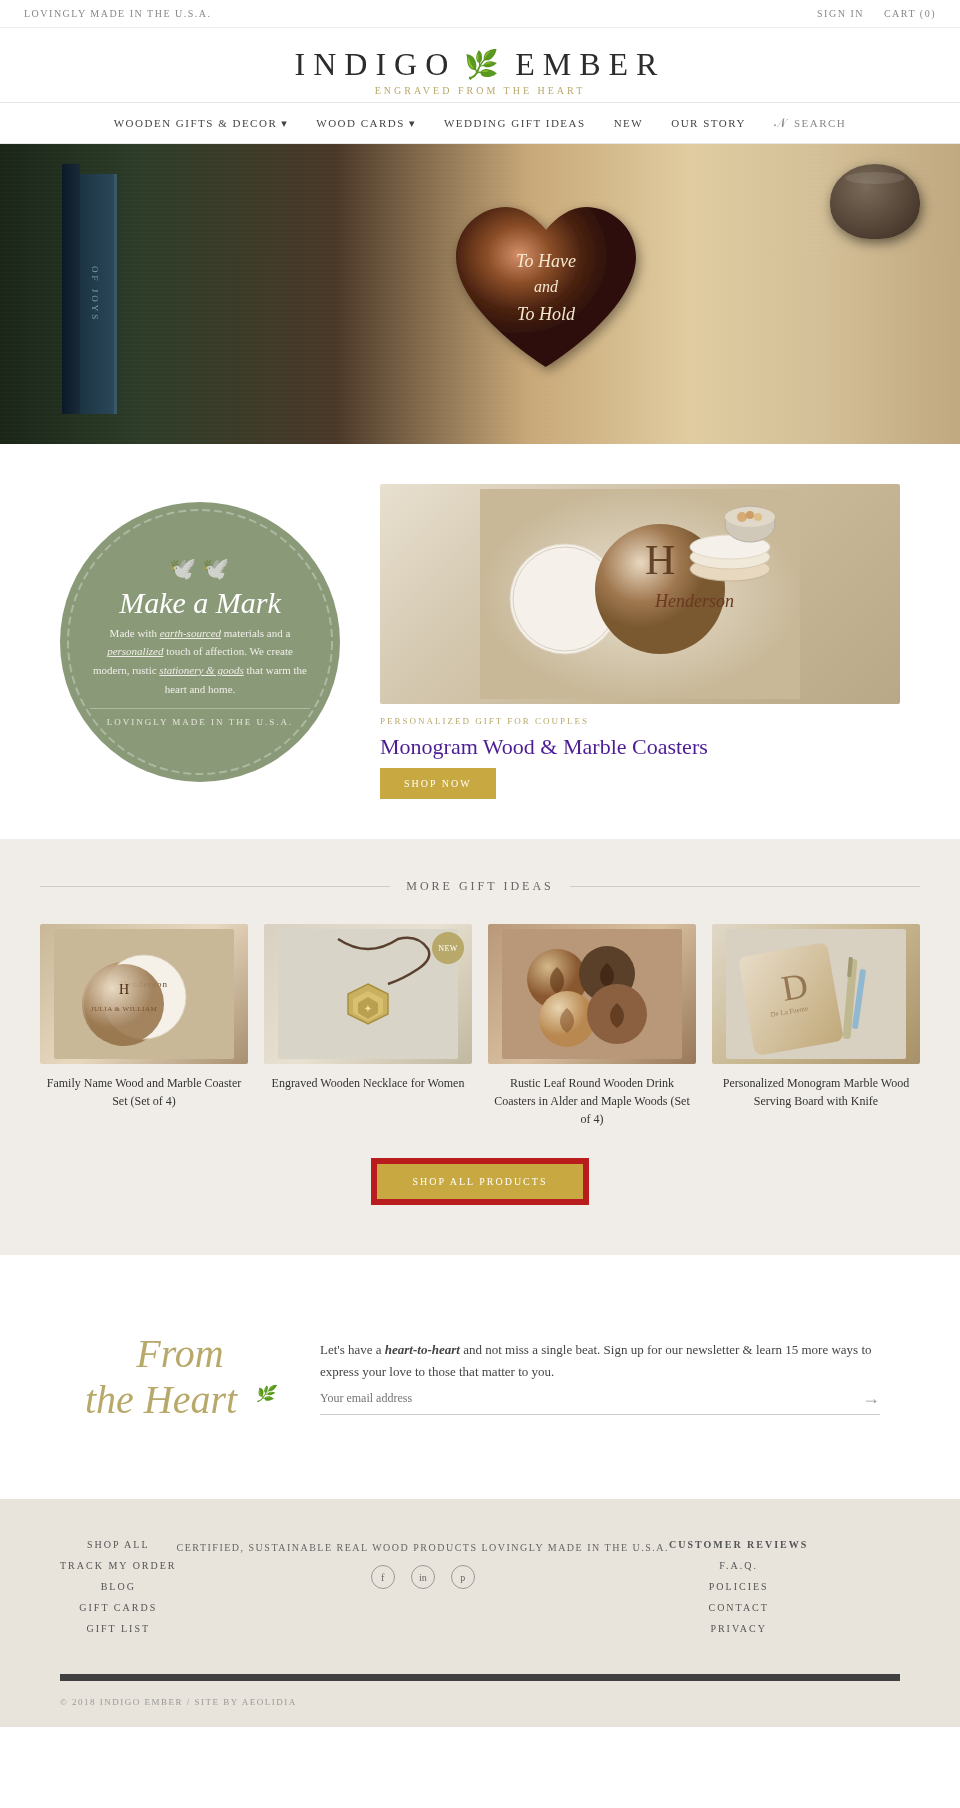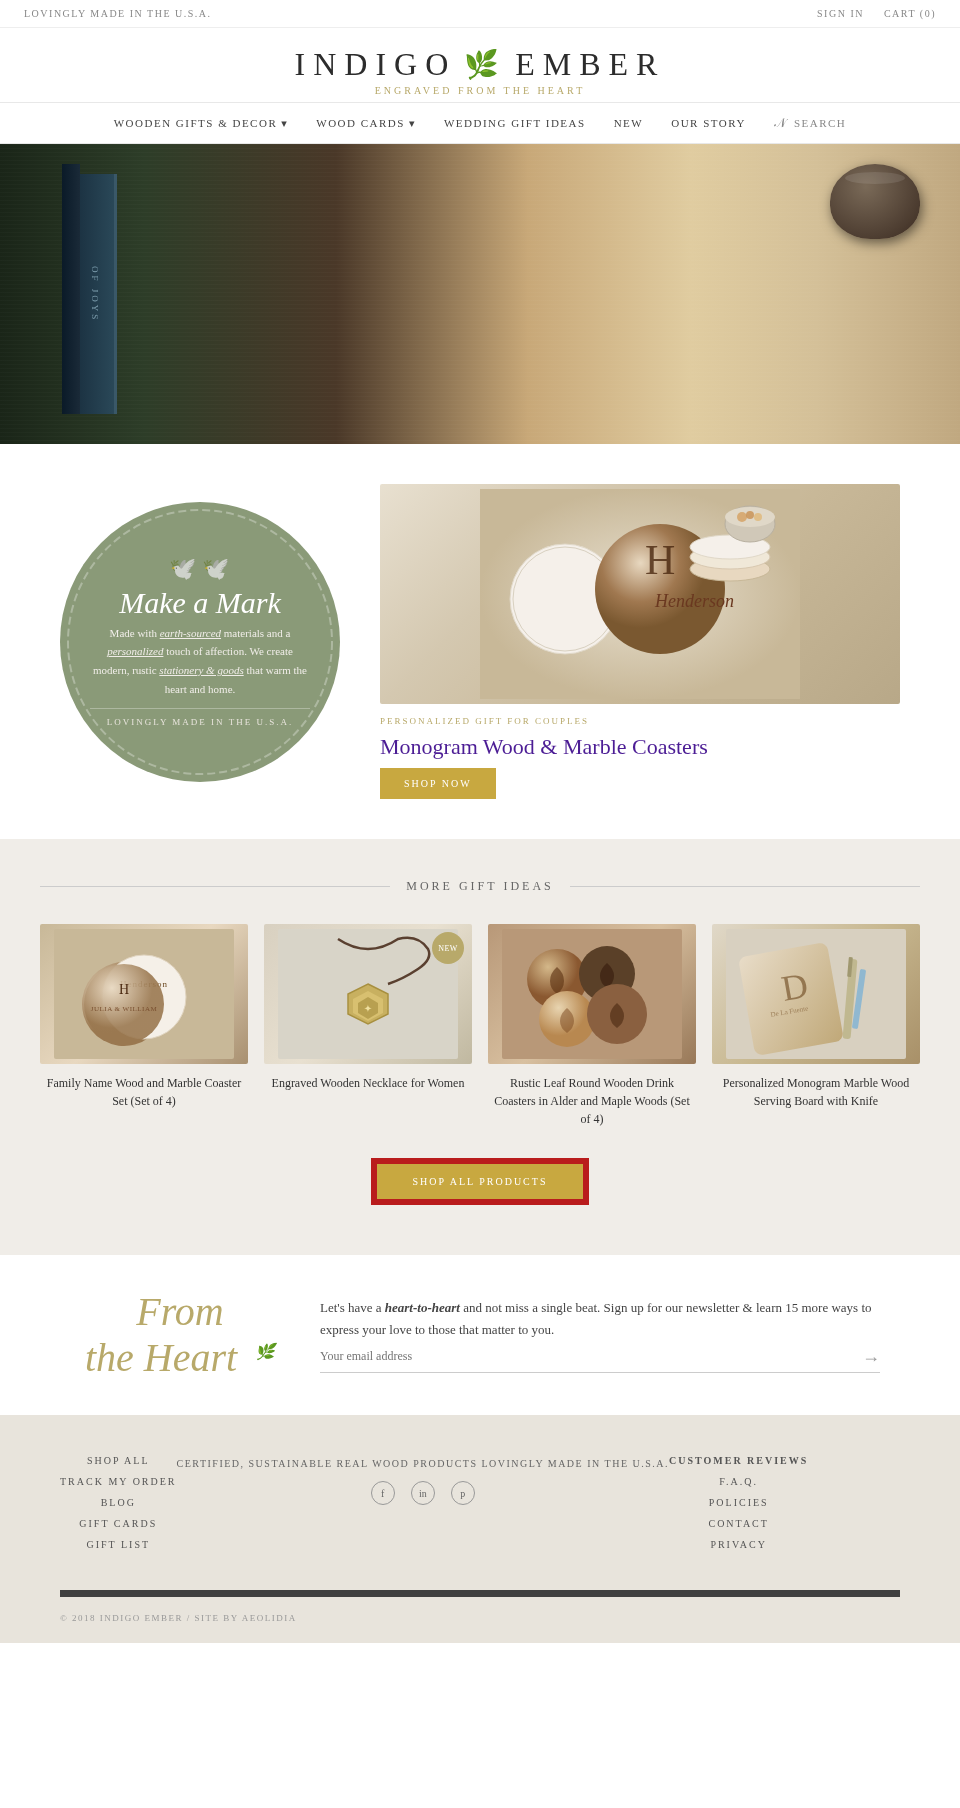--- a/index.html
+++ b/index.html
@@ -116,21 +116,21 @@
     .shop-all-btn {
       display: block; margin: 30px auto 0;
       background: #c8a840; color: #fff; border: 6px solid #b91c1c;
       padding: 12px 36px; font-size: 10px; letter-spacing: 2px;
       text-transform: uppercase; cursor: pointer; font-family: 'Georgia', serif;
       width: fit-content;
     }
 
     
     .newsletter {
-      padding: 34px 80px; display: flex; align-items: center; gap: 40px;
+      padding: 76px 80px; display: flex; align-items: center; gap: 40px;
       background: #fff;
     }
     .newsletter-script {
       min-width: 200px; text-align: center;
     }
     .newsletter-leaf { font-size: 20px; color: #b8a96a; margin-left: 8px; }
     .newsletter-text { font-size: 13px; line-height: 1.7; color: #444; flex: 1; }
     .newsletter-text strong { font-style: italic; }
     .email-row {
       display: flex; align-items: center; border-bottom: 1px solid #ccc;
@@ -220,20 +220,39 @@
 </nav>
 
 <div class="hero-actual">
   <div class="hero-content"></div>
 
   <div style="position:absolute;left:75px;top:30px;width:42px;height:240px;background:linear-gradient(to right,#1a3040,#2a4858);border-right:3px solid #3a5868;z-index:2;display:flex;align-items:center;justify-content:center;">
     <span style="color:#7a9aaa;font-size:9px;writing-mode:vertical-rl;letter-spacing:3px;text-transform:uppercase;">OF JOYS</span>
   </div>
   <div style="position:absolute;left:62px;top:20px;width:18px;height:250px;background:linear-gradient(to right,#0a1a28,#1a2a38);z-index:2;"></div>
 
+  <div style="position:absolute;top:50%;left:50%;transform:translate(-20%,-50%);z-index:3;">
+    <svg width="220" height="200" viewBox="0 0 220 200">
+      <defs>
+        <radialGradient id="hg" cx="35%" cy="30%">
+          <stop offset="0%" stop-color="#d4906a"></stop>
+          <stop offset="35%" stop-color="#8b4e28"></stop>
+          <stop offset="70%" stop-color="#4a2210"></stop>
+          <stop offset="100%" stop-color="#2d1008"></stop>
+        </radialGradient>
+        <filter id="shadow">
+            <feDropShadow dx="3" dy="4" stdDeviation="6" flood-opacity="0.4"></feDropShadow>
+          </filter>
+      </defs>
+      <path d="M110 175 C110 175 20 120 20 65 C20 35 45 15 70 15 C85 15 100 25 110 38 C120 25 135 15 150 15 C175 15 200 35 200 65 C200 120 110 175 110 175 Z" fill="url(#hg)" filter="url(#shadow)"></path>
+      <text x="110" y="75" text-anchor="middle" font-size="18" font-family="Georgia,serif" font-style="italic" fill="#f5e8d0">To Have</text>
+      <text x="110" y="100" text-anchor="middle" font-size="16" font-family="Georgia,serif" font-style="italic" fill="#f5e8d0">and</text>
+      <text x="110" y="128" text-anchor="middle" font-size="18" font-family="Georgia,serif" font-style="italic" fill="#f5e8d0">To Hold</text>
+    </svg>
+  </div>
 
   <div style="position:absolute;right:40px;top:20px;z-index:2;">
     <div style="width:90px;height:75px;background:radial-gradient(ellipse at 40% 30%,#7a6a58,#3a2a20);border-radius:50% 50% 45% 45%;box-shadow:2px 4px 12px rgba(0,0,0,0.5);overflow:hidden;">
       <div style="position:absolute;top:8px;left:50%;transform:translateX(-50%);width:60px;height:12px;background:rgba(255,255,255,0.1);border-radius:50%;"></div>
     </div>
   </div>
 
   <div style="position:absolute;inset:0;background:repeating-linear-gradient(0deg,transparent,transparent 3px,rgba(255,255,255,0.02) 3px,rgba(255,255,255,0.02) 4px);z-index:1;pointer-events:none;"></div>
 </div>
 

